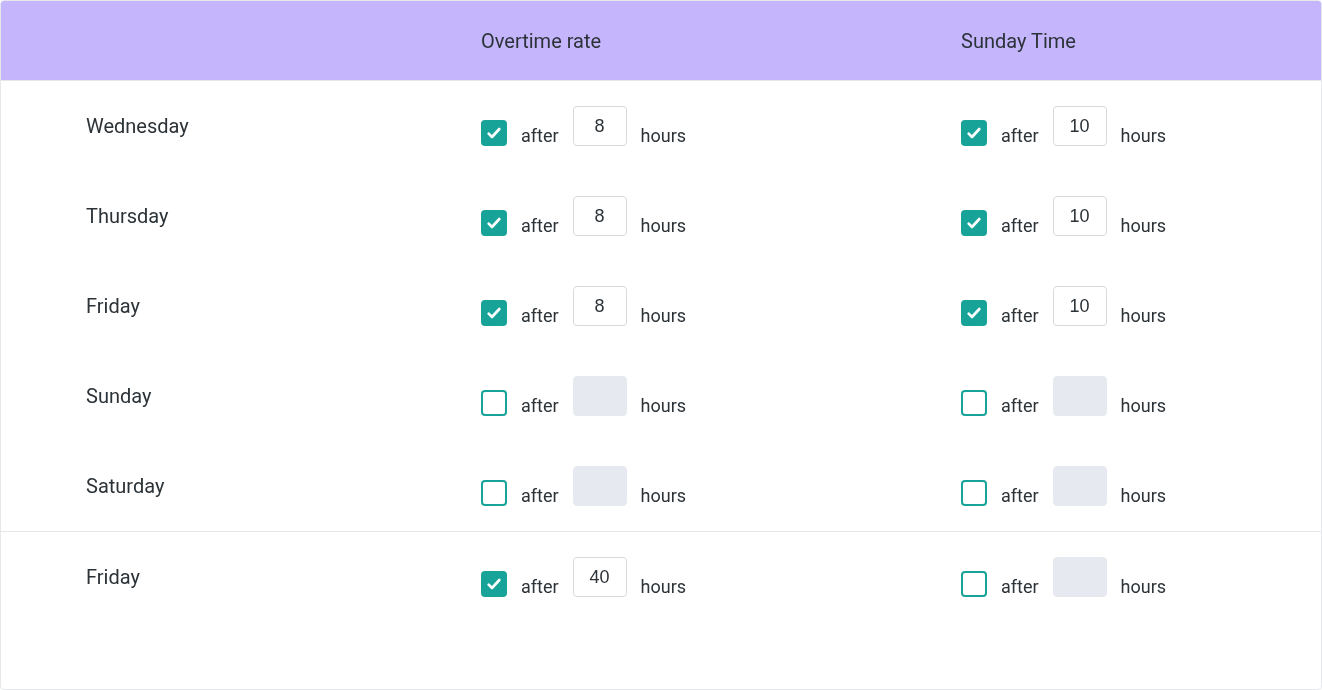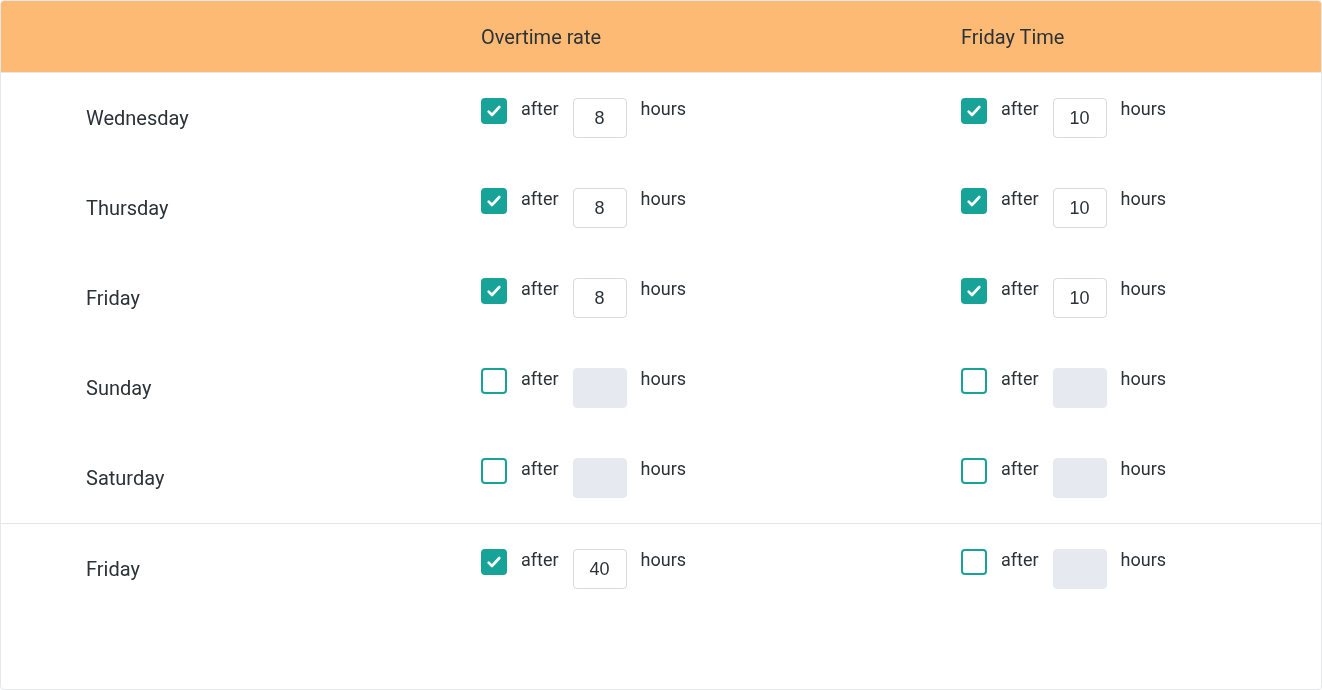--- a/index.html
+++ b/index.html
@@ -13,22 +13,22 @@
   .panel {
     width:1322px;
     height:690px;
     border:1px solid #e5e7eb;
     border-radius:4px;
     overflow:hidden;
   }
   .header-row {
     display:flex;
     align-items:center;
-    height:72px;
-    background:#fdba74;
+    height:80px;
+    background:#c4b5fd;
     border-bottom:1px solid #e5e7eb;
   }
   .col-label { width:480px; padding-left:85px; }
   .col-ot    { width:480px; }
   .col-dt    { flex:1; }
   .header-row .col-ot, .header-row .col-dt {
     font-size:20px;
     color:#2c3338;
     font-weight:400;
   }
@@ -42,21 +42,21 @@
     height:1px;
     background:#e5e7eb;
     width:100%;
   }
   .day-label {
     font-size:20px;
     color:#2c3338;
   }
   .cell {
     display:flex;
-    align-items:flex-start;
+    align-items:flex-end;
     gap:14px;
   }
   .cell .txt { font-size:18px; color:#2c3338; }
   .cb {
     width:26px; height:26px;
     border-radius:4px;
     display:flex; align-items:center; justify-content:center;
     flex:0 0 auto;
   }
   .cb.checked { background:#17a398; border:2px solid #17a398; }
@@ -79,21 +79,21 @@
   }
 </style>
 </head>
 <body>
 
 <div class="panel">
 
   <div class="header-row">
     <div class="col-label"></div>
     <div class="col-ot">Overtime rate</div>
-    <div class="col-dt">Friday Time</div>
+    <div class="col-dt">Sunday Time</div>
   </div>
 
   <div class="body-rows" id="body-rows">
       <div class="row">
         <div class="col-label"><span class="day-label">Wednesday</span></div>
         <div class="col-ot">
           <div class="cell">
             <div class="cb checked">
               <span>
                 <svg viewBox="0 0 24 24" fill="none" stroke="#ffffff" stroke-width="4" stroke-linecap="round" stroke-linejoin="round">

